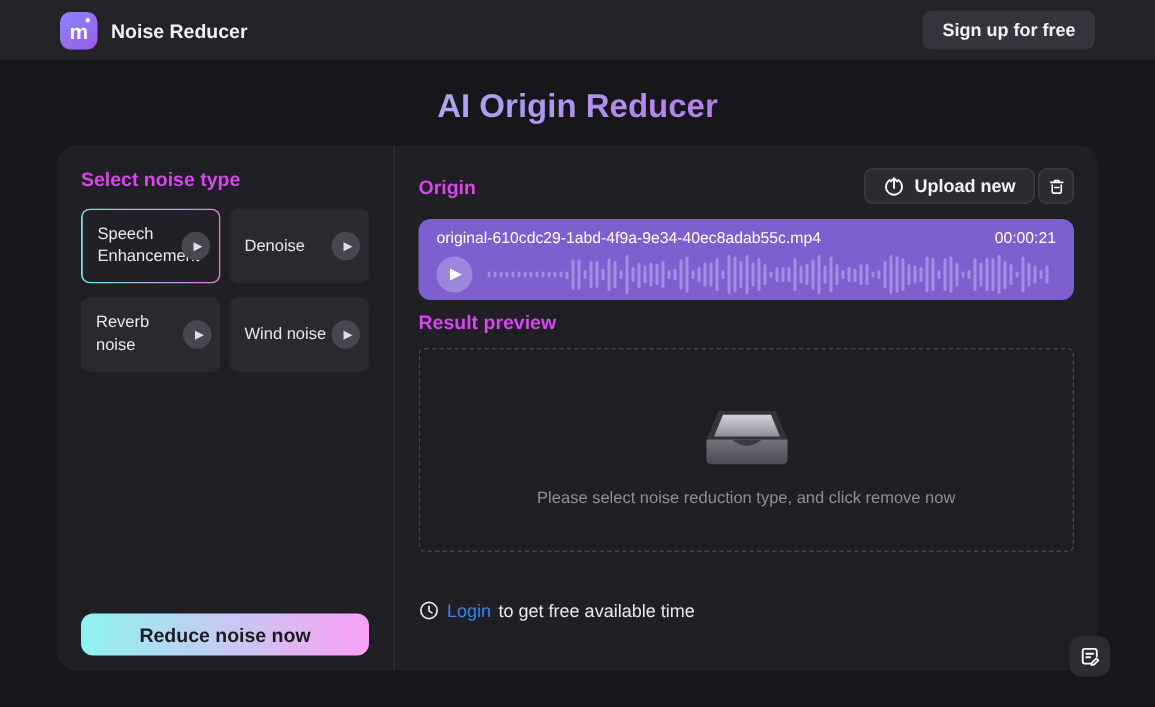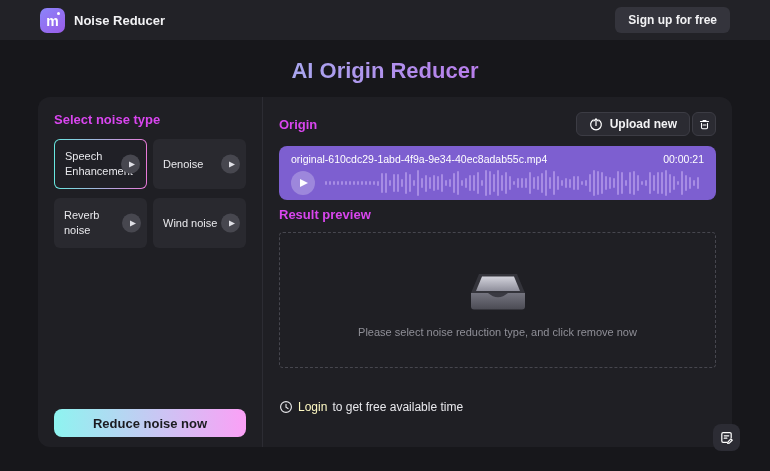--- a/index.html
+++ b/index.html
@@ -70,21 +70,21 @@
                    border-top:4.5px solid transparent; border-bottom:4.5px solid transparent; margin-left:2px; }
   .waveform { flex:1; height:28px; margin-left:10px; display:flex; align-items:center; gap:2px; overflow:hidden; }
   .waveform b { display:block; width:2px; border-radius:1px; background:#a78ce4; flex:none; }
 
   .result-heading { margin-top:7px; }
   .dropzone { margin-top:10px; height:136px; border:1px dashed #46464e; border-radius:4px;
               display:flex; flex-direction:column; align-items:center; justify-content:center; }
   .empty-text { margin-top:13px; color:#8f8f97; font-size:11px; }
 
   .login-row { display:flex; align-items:center; gap:5px; margin-top:32px; font-size:12px; color:#e8e8ec; }
-  .login-link { color:#fef9c3; cursor:pointer; }
+  .login-link { color:#3b82f6; cursor:pointer; }
 
   
   .feedback-btn { position:absolute; right:30px; bottom:20px; width:27px; height:27px;
                   background:#2c2c34; border:none; border-radius:8px; display:flex;
                   align-items:center; justify-content:center; cursor:pointer; }
 </style>
 </head>
 <body>
 
 <div id="app">

